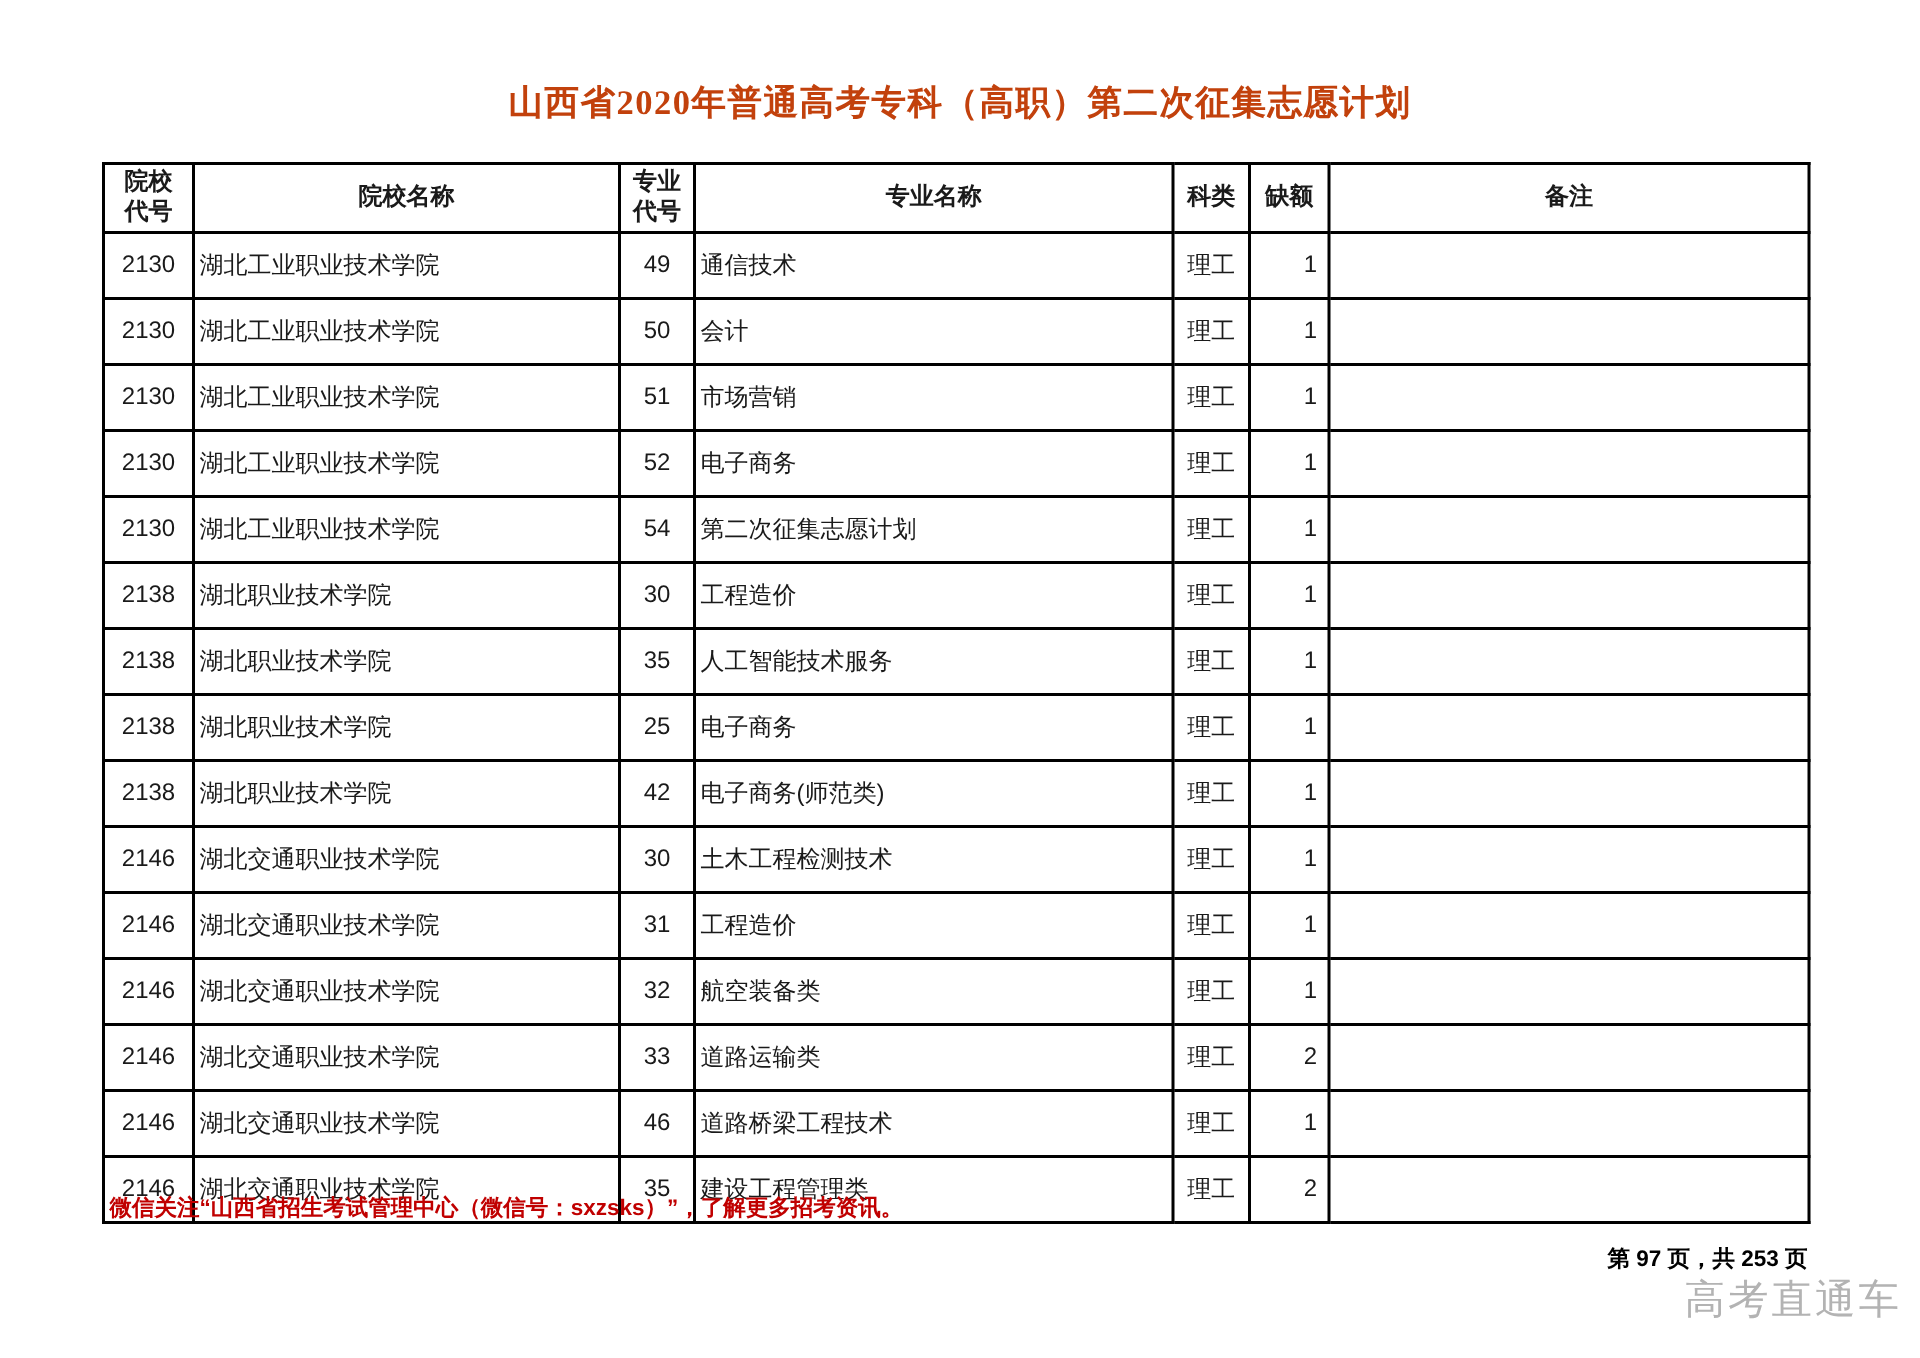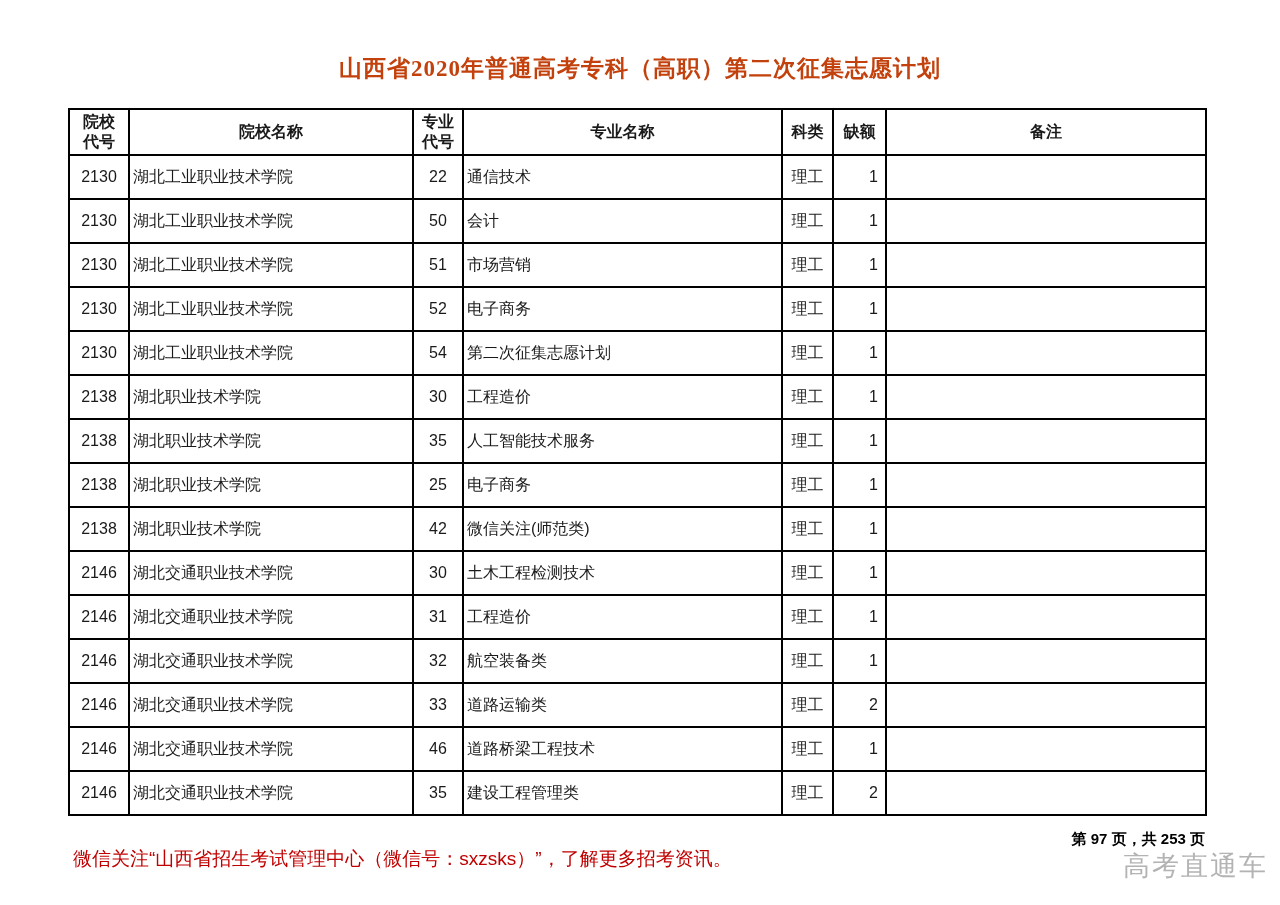--- a/index.html
+++ b/index.html
@@ -56,23 +56,23 @@
   .wrap2{
     display:inline-block;
     width:2.1em;
     line-height:1.25;
   }
   td.c-center{text-align:center;margin-left:35px;}
   td.c-left{text-align:left;padding-left:3px;}
   td.c-right{text-align:right;padding-right:7px;}
   .footer-notice{
     position:absolute;
-    left:73px;top:846px;
-    font-size:19px;
-    font-weight:normal;
+    left:73px;top:796px;
+    font-size:15px;
+    font-weight:bold;
     color:var(--notice-red);
   }
   .page-info{
     position:absolute;
     top:830px;right:75px;
     font-size:15px;
     color:#000000;
     font-weight:bold;
   }
   .watermark{
@@ -108,21 +108,21 @@
         <th>专业名称</th>
         <th>科类</th>
         <th>缺额</th>
         <th>备注</th>
       </tr>
     </thead>
     <tbody>
         <tr>
     <td class="c-center">2130</td>
     <td class="c-left">湖北工业职业技术学院</td>
-    <td class="c-center">22</td>
+    <td class="c-center">49</td>
     <td class="c-left">通信技术</td>
     <td class="c-center">理工</td>
     <td class="c-right">1</td>
     <td class="c-left"></td>
   </tr>
         <tr>
     <td class="c-center">2130</td>
     <td class="c-left">湖北工业职业技术学院</td>
     <td class="c-center">50</td>
     <td class="c-left">会计</td>
@@ -181,21 +181,21 @@
     <td class="c-center">25</td>
     <td class="c-left">电子商务</td>
     <td class="c-center">理工</td>
     <td class="c-right">1</td>
     <td class="c-left"></td>
   </tr>
         <tr>
     <td class="c-center">2138</td>
     <td class="c-left">湖北职业技术学院</td>
     <td class="c-center">42</td>
-    <td class="c-left">微信关注(师范类)</td>
+    <td class="c-left">电子商务(师范类)</td>
     <td class="c-center">理工</td>
     <td class="c-right">1</td>
     <td class="c-left"></td>
   </tr>
         <tr>
     <td class="c-center">2146</td>
     <td class="c-left">湖北交通职业技术学院</td>
     <td class="c-center">30</td>
     <td class="c-left">土木工程检测技术</td>
     <td class="c-center">理工</td>

